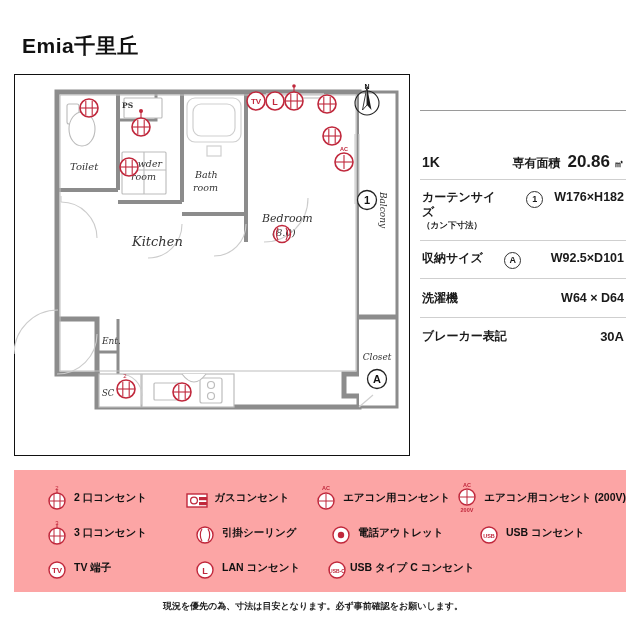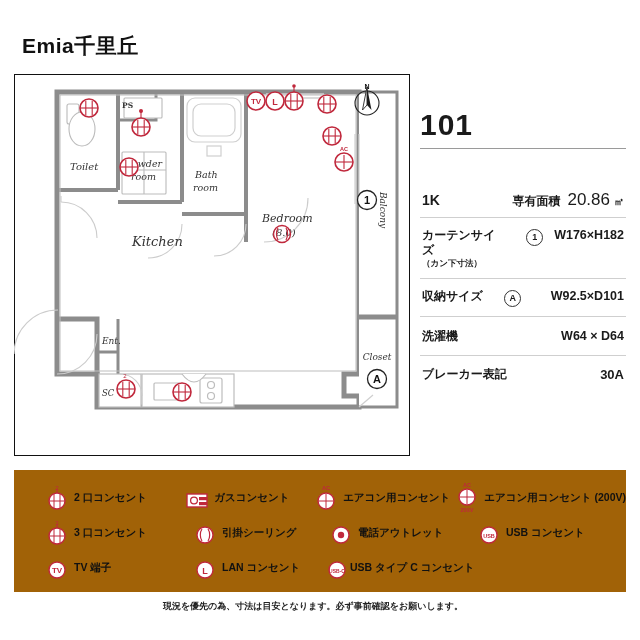--- a/index.html
+++ b/index.html
@@ -29,21 +29,21 @@
   .planwrap{position:absolute;left:14px;top:74px;width:396px;height:382px;}
 
   
   .info{position:absolute;left:420px;top:110px;width:206px;}
   .room-no{font-size:30px;font-weight:bold;letter-spacing:1px;line-height:1;margin-bottom:8px;}
   .hr{border:0;border-top:1px solid #cfcfcf;margin:0;}
   .hr-dark{border:0;border-top:1px solid #9a9a9a;margin:0;}
   .type-row{display:flex;align-items:baseline;padding:7px 2px 7px 2px;}
   .type-row .type{font-size:14px;font-weight:bold;margin-top:36px;}
   .type-row .area-lbl{font-size:12px;font-weight:bold;margin-left:auto;}
-  .type-row .area-val{font-size:17px;font-weight:normal;margin-left:7px;}
+  .type-row .area-val{font-size:17px;font-weight:bold;margin-left:7px;}
   .type-row .area-unit{font-size:10px;font-weight:bold;margin-left:4px;}
   .spec{display:flex;align-items:flex-start;padding:10px 2px 9px 2px;}
   .spec .lbl{font-size:12px;font-weight:bold;line-height:1.25;}
   .spec .sub{display:block;font-size:8.5px;font-weight:bold;letter-spacing:0;}
   .spec .mark{width:40px;text-align:center;font-size:11px;margin-left:10px;margin-top:1px;}
   .spec .val{margin-left:auto;font-size:12.5px;font-weight:bold;white-space:nowrap;}
   .circle-mark{
     display:inline-flex;align-items:center;justify-content:center;
     width:15px;height:15px;border:1px solid #333;border-radius:50%;
     font-size:9px;font-weight:bold;line-height:1;
@@ -52,21 +52,21 @@
   .appl .line{display:flex;align-items:baseline;margin:2px 0;}
   .appl .lbl{font-size:12px;font-weight:bold;}
   .appl .val{margin-left:auto;font-size:12.5px;font-weight:bold;}
   .brk{display:flex;align-items:center;padding:10px 2px 4px 2px;}
   .brk .lbl{font-size:12px;font-weight:bold;}
   .brk .val{margin-left:auto;font-size:13px;font-weight:bold;}
 
   
   .legend{
     position:absolute;left:14px;top:470px;width:612px;height:122px;
-    background:#a16207;box-sizing:border-box;padding:10px 0 0 0;
+    background:#fca5a5;box-sizing:border-box;padding:10px 0 0 0;
   }
   .lg-row{display:flex;align-items:center;height:35px;}
   .lg-item{display:flex;align-items:center;}
   .lg-item .ic{width:34px;display:flex;justify-content:center;align-items:center;}
   .lg-item .tx{font-size:10.5px;font-weight:bold;color:#111;white-space:nowrap;}
   .c1{margin-left:26px;width:148px;}
   .c2{width:136px;}
   .c3{width:148px;}
   .c4{width:auto;}
 
@@ -275,21 +275,20 @@
     <svg width="36" height="36" viewBox="0 0 36 36">
       <circle cx="18" cy="21" r="12" fill="none" stroke="#222" stroke-width="1.1"></circle>
       <polygon points="18,5 22.5,28 18,23 18,5" fill="#1a1a1a"></polygon>
       <polygon points="18,5 13.5,28 18,23 18,5" fill="#ffffff" stroke="#222" stroke-width="0.9"></polygon>
       <text x="18" y="7" font-size="7" font-weight="bold" text-anchor="middle" fill="#111" font-family="Liberation Sans, sans-serif">N</text>
     </svg>
   </div>
 
   <div class="info">
 
-    <div class="room-no">101</div>
     <hr class="hr-dark">
 
     <div class="type-row">
       <span class="type">1K</span>
       <span class="area-lbl">専有面積</span>
       <span class="area-val">20.86</span>
       <span class="area-unit">㎡</span>
     </div>
     <hr class="hr">
 

